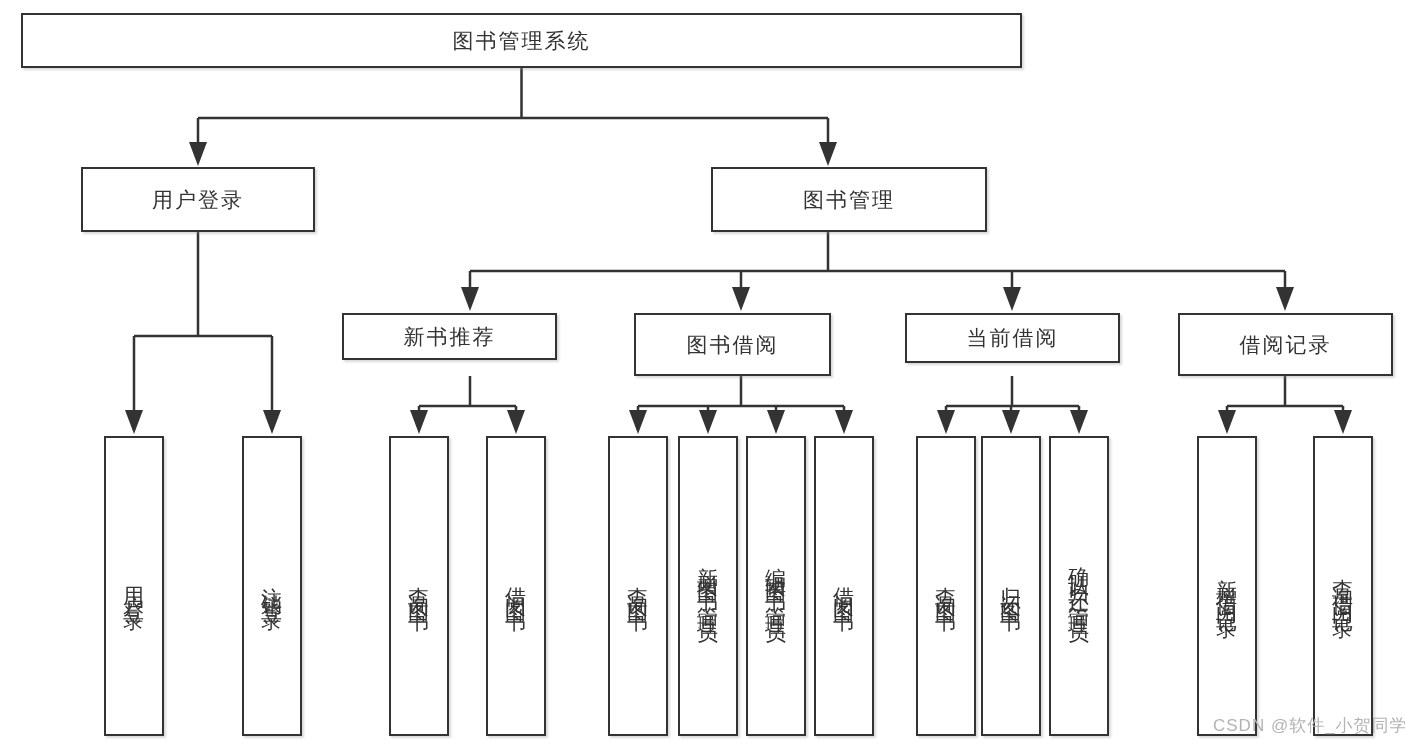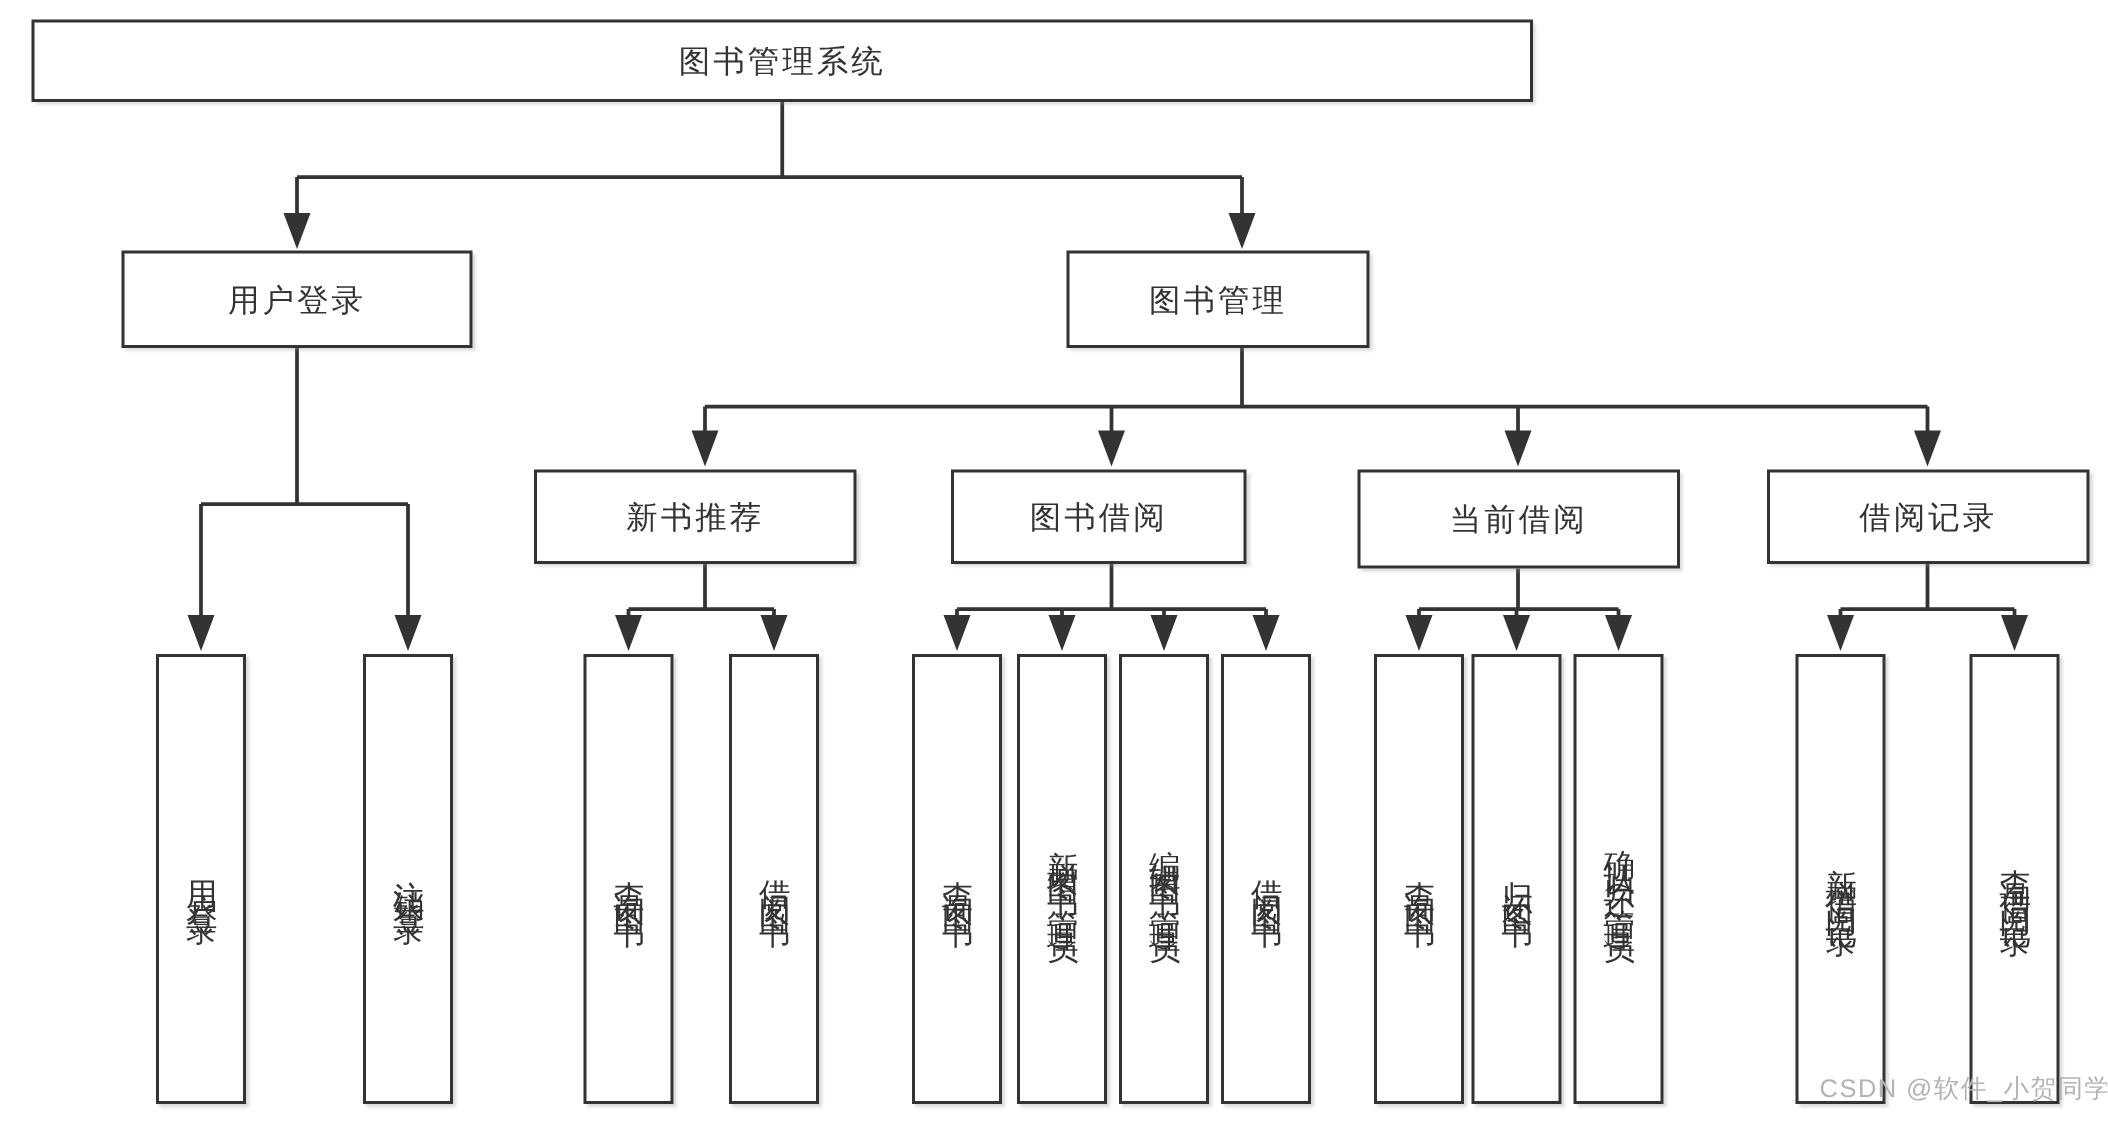--- a/index.html
+++ b/index.html
@@ -102,31 +102,31 @@
     <polygon class="arrow" points="1334,410 1352,410 1343,434"></polygon>
   </svg>
 
   <div class="node" style="left:21px;top:13px;width:1001px;height:55px">
     <span class="lbl">图书管理系统</span>
   </div>
 
   <div class="node" style="left:81px;top:167px;width:234px;height:65px">
     <span class="lbl">用户登录</span>
   </div>
-  <div class="node" style="left:711px;top:167px;width:202px;height:65px">
+  <div class="node" style="left:711px;top:167px;width:276px;height:65px">
     <span class="lbl">图书管理</span>
   </div>
 
-  <div class="node" style="left:356px;top:313px;width:215px;height:63px">
+  <div class="node" style="left:342px;top:313px;width:215px;height:47px">
     <span class="lbl">新书推荐</span>
   </div>
   <div class="node" style="left:634px;top:313px;width:197px;height:63px">
     <span class="lbl">图书借阅</span>
   </div>
-  <div class="node" style="left:905px;top:313px;width:215px;height:66px">
+  <div class="node" style="left:905px;top:313px;width:215px;height:50px">
     <span class="lbl">当前借阅</span>
   </div>
   <div class="node" style="left:1178px;top:313px;width:215px;height:63px">
     <span class="lbl">借阅记录</span>
   </div>
 
   <div class="node" style="left:104px;top:436px;width:60px;height:300px">
     <span class="lbl vert">用户登录</span>
   </div>
   <div class="node" style="left:242px;top:436px;width:60px;height:300px">

